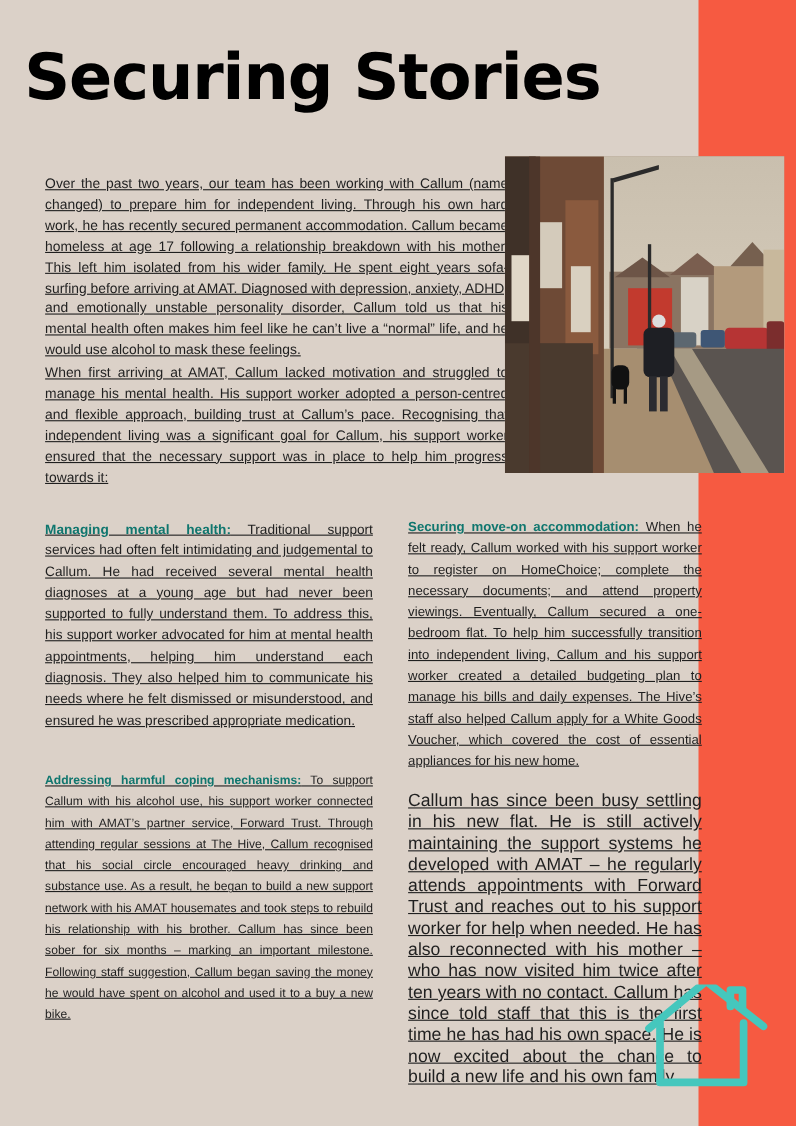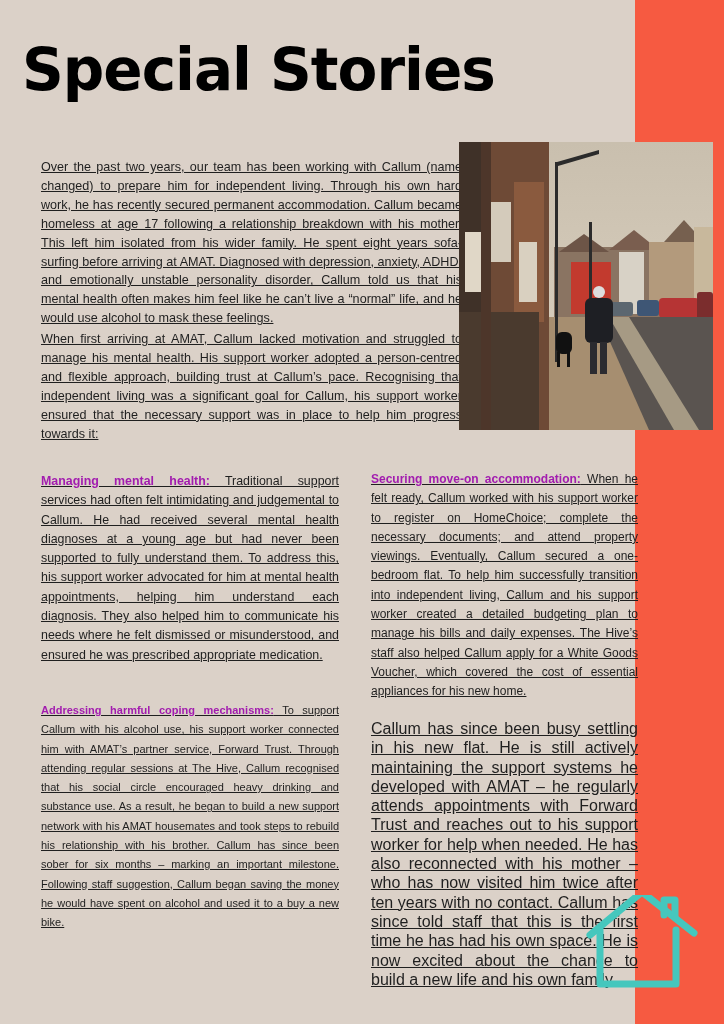--- a/index.html
+++ b/index.html
@@ -24,36 +24,36 @@
     font-size: 12.6px; line-height: 18.9px; text-align: justify;
     color: #1f1f1f;
     text-decoration: underline;
   }
   .intro1 { left: 25px; top: 142px; width: 421px; }
   .intro2 { left: 25px; top: 314px; width: 421px; }
   .col-left-1 { left: 25px; top: 456px; width: 298px; font-size: 12.4px; line-height: 19.3px; }
   .col-left-2 { left: 25px; top: 685px; width: 298px; font-size: 11px; line-height: 19.3px; }
   .col-right-1 { left: 355px; top: 454px; width: 267px; font-size: 12px; line-height: 19.3px; }
   .col-right-2 { left: 355px; top: 703px; width: 267px; font-size: 16px; line-height: 19.3px; }
-  .para b { font-weight: bold; color: #a21caf; }
+  .para b { font-weight: bold; color: #0f766e; }
   .photo {
     position: absolute; left: 459px; top: 142px; width: 254px; height: 288px;
     overflow: hidden; background: #b8aa98;
   }
   .photo svg { display: block; }
   .house {
     position: absolute; left: 582px; top: 895px; width: 120px; height: 110px;
   }
 </style>
 </head>
 <body>
 
 <div class="side-band"></div>
 
-<h1 class="title">Special Stories</h1>
+<h1 class="title">Securing Stories</h1>
 
 <p class="para intro1">Over the past two years, our team has been working with Callum (name changed) to prepare him for independent living. Through his own hard work, he has recently secured permanent accommodation. Callum became homeless at age 17 following a relationship breakdown with his mother. This left him isolated from his wider family. He spent eight years sofa-surfing before arriving at AMAT. Diagnosed with depression, anxiety, ADHD, and emotionally unstable personality disorder, Callum told us that his mental health often makes him feel like he can’t live a “normal” life, and he would use alcohol to mask these feelings.</p>
 <p class="para intro2">When first arriving at AMAT, Callum lacked motivation and struggled to manage his mental health. His support worker adopted a person-centred and flexible approach, building trust at Callum’s pace. Recognising that independent living was a significant goal for Callum, his support worker ensured that the necessary support was in place to help him progress towards it:</p>
 
 <div class="photo">
   <svg width="254" height="288" viewBox="0 0 254 288">
     <defs>
       <linearGradient id="sky" x1="0" y1="0" x2="0" y2="1">
         <stop offset="0" stop-color="#c9bfae"></stop>
         <stop offset="1" stop-color="#ddd3c2"></stop>

